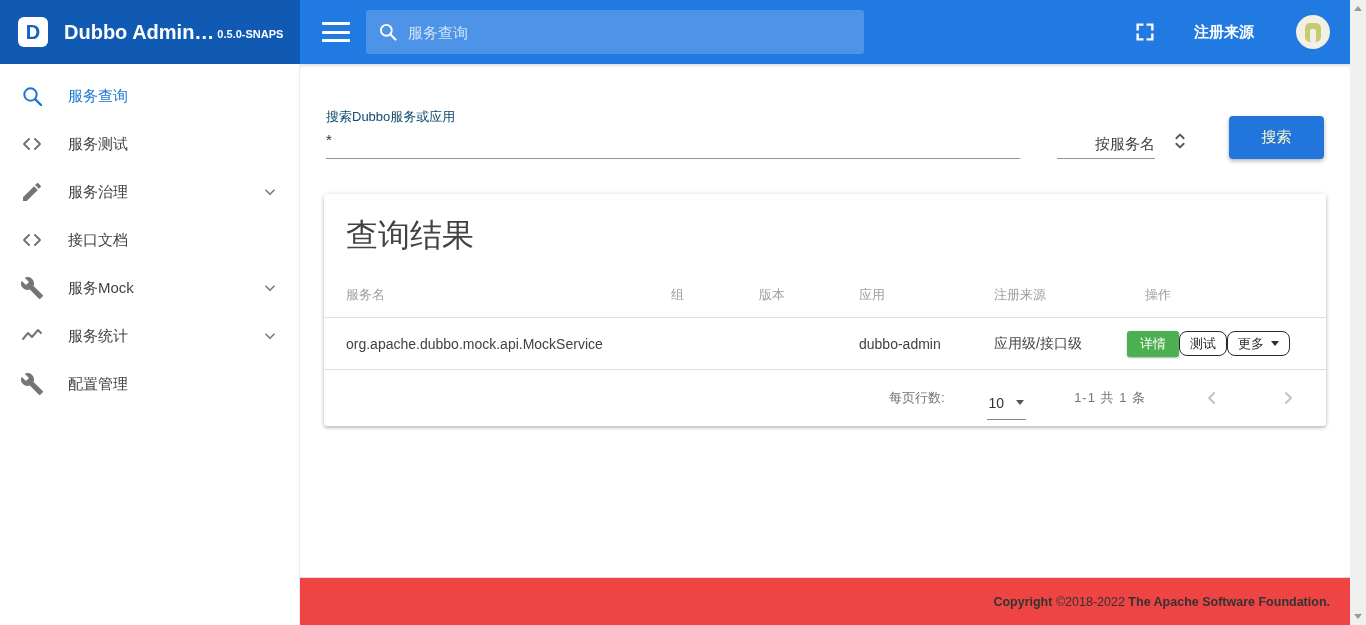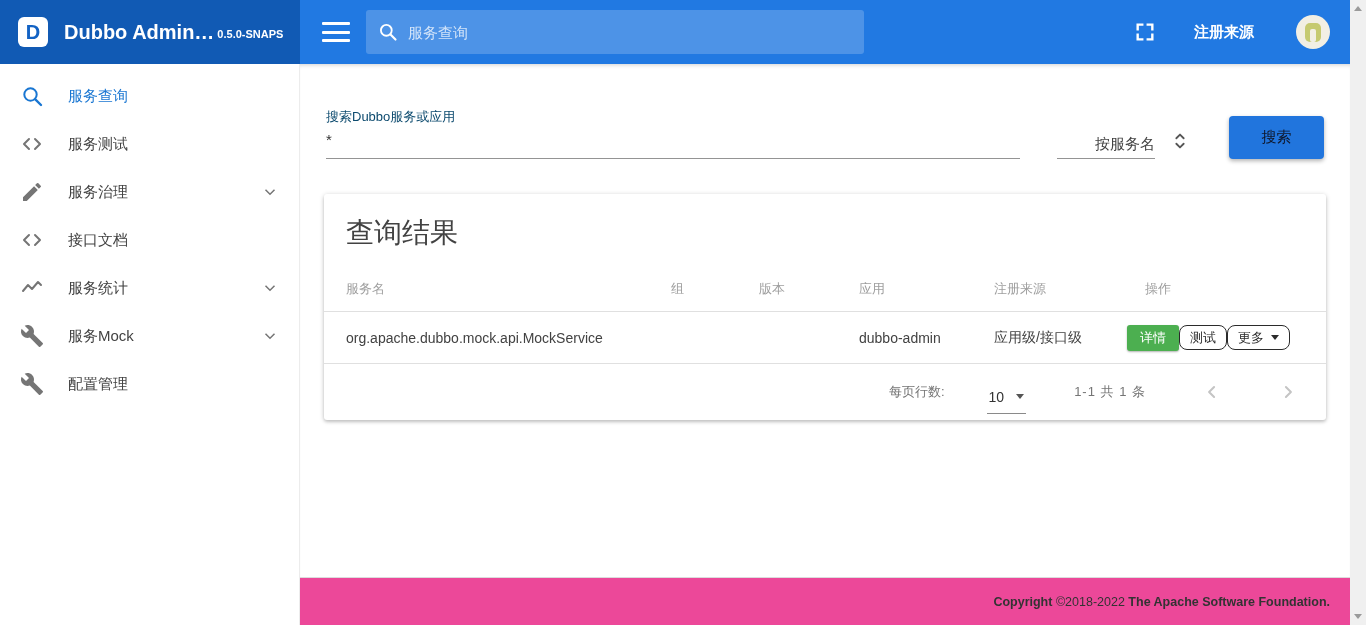--- a/index.html
+++ b/index.html
@@ -49,28 +49,28 @@
   .main { position:absolute; top:64px; left:300px; right:16px; bottom:48px;
     background:#fff; box-shadow:inset 0 4px 4px -3px rgba(0,0,0,0.18); }
   .search-row { display:flex; align-items:flex-end; margin:44px 26px 0 26px; }
   .field { flex:1; border-bottom:1px solid #949494; padding-bottom:9px; }
   .field-label { font-size:13px; color:#0c4a6e; margin-bottom:5px; }
   .field input { border:none; outline:none; font-size:15px; color:#333; width:100%;
     font-family:inherit; background:transparent; }
   .filter-select { width:98px; margin-left:37px; border-bottom:1px solid #949494;
     padding-bottom:4px; text-align:right; font-size:15px; color:#424242; cursor:pointer; }
   .unfold { margin:0 12px 6px 14px; color:#555; cursor:pointer; }
-  .search-btn { margin-left:26px; width:95px; height:43px; background:#2175dd; color:#0f172a;
+  .search-btn { margin-left:26px; width:95px; height:43px; background:#2175dd; color:#fef9c3;
     border:none; border-radius:4px; font-size:15px; font-family:inherit; cursor:pointer;
     box-shadow:0 2px 4px rgba(0,0,0,0.3); }
 
   
   .card { margin:35px 24px 0 24px; background:#fff; border-radius:3px;
     box-shadow:0 1px 5px rgba(0,0,0,0.2), 0 2px 3px rgba(0,0,0,0.12); }
-  .card-title { padding:20px 22px 14px 22px; font-size:28px; color:#424242; }
+  .card-title { padding:20px 22px 14px 22px; font-size:32px; color:#424242; }
   .tgrid { display:grid; grid-template-columns:325px 88px 100px 135px 151px 1fr;
     padding:0 22px; align-items:center; }
   .thead { height:46px; color:#9e9e9e; font-size:13px; border-bottom:1px solid #e0e0e0; }
   .trow { height:52px; font-size:14px; color:#424242; border-bottom:1px solid #e0e0e0; }
   .actions { display:flex; align-items:center; white-space:nowrap; margin-left:-18px; }
   .btn-detail { background:#4caf50; color:#fff; border:none; border-radius:3px;
     font-size:13px; padding:4px 13px; font-family:inherit; cursor:pointer;
     box-shadow:0 1px 2px rgba(0,0,0,0.3); }
   .btn-outline { background:#fff; color:#2b2b2b; border:1.5px solid #2b2b2b; border-radius:8px;
     font-size:13px; padding:2.5px 10px; font-family:inherit; cursor:pointer;
@@ -81,21 +81,21 @@
     height:56px; padding-right:28px; font-size:13px; color:#757575; }
   .rpp { display:flex; align-items:center; gap:12px; margin-left:42px; color:#333;
     font-size:14px; border-bottom:1px solid #8a8a8a; padding:2px 2px 8px 2px;
     transform:translateY(8px); cursor:pointer; }
   .rpp .caret-down { border-top-color:#555; }
   .range { margin-left:48px; letter-spacing:1px; }
   .page-nav { margin-left:56px; color:#c4c4c4; cursor:pointer; display:flex; }
 
   
   .footer { position:absolute; left:300px; right:16px; bottom:0; height:48px;
-    background:#ec4899; border-top:1px solid #dcdcdc; display:flex; align-items:center;
+    background:#ef4444; border-top:1px solid #dcdcdc; display:flex; align-items:center;
     justify-content:flex-end; padding-right:20px; font-size:12.5px; color:#333; }
   .footer .b { font-weight:bold; }
 
   
   .scrollbar { position:absolute; top:0; right:0; width:16px; height:625px;
     background:#f0f0f0; }
   .sb-up, .sb-down { position:absolute; left:4px; width:0; height:0; cursor:pointer; }
   .sb-up { top:6px; border-left:4px solid transparent; border-right:4px solid transparent;
     border-bottom:5px solid #9a9a9a; }
   .sb-down { bottom:6px; border-left:4px solid transparent; border-right:4px solid transparent;
@@ -167,34 +167,34 @@
 
   <div class="side-item">
     <svg class="s-icon" viewBox="0 0 24 24" fill="none" stroke="currentColor" stroke-width="2" stroke-linecap="round" stroke-linejoin="round">
       <path d="M9 7l-5 5 5 5"></path>
         <path d="M15 7l5 5-5 5"></path>
     </svg>
     <span class="s-label">接口文档</span>
   </div>
 
   <div class="side-item">
+    <svg class="s-icon" viewBox="0 0 24 24">
+      <path fill="currentColor" d="M22.7 19l-9.1-9.1c.9-2.3.4-5-1.5-6.9-2-2-5-2.4-7.4-1.3L9 6 6 9 1.6 4.7C.4 7.1.9 10.1 2.9 12.1c1.9 1.9 4.6 2.4 6.9 1.5l9.1 9.1c.4.4 1 .4 1.4 0l2.3-2.3c.5-.4.5-1.1.1-1.4z"></path>
+    </svg>
+    <span class="s-label">服务Mock</span>
+    <svg class="s-chevron" width="18" height="18" viewBox="0 0 24 24" fill="none" stroke="currentColor" stroke-width="2">
+      <path d="M6 9l6 6 6-6"></path>
+    </svg>
+  </div>
+
+  <div class="side-item">
     <svg class="s-icon" viewBox="0 0 24 24" fill="none" stroke="currentColor" stroke-width="2" stroke-linecap="round" stroke-linejoin="round">
       <path d="M3 15l5-6 4 4 6-7 3 3"></path>
     </svg>
     <span class="s-label">服务统计</span>
-    <svg class="s-chevron" width="18" height="18" viewBox="0 0 24 24" fill="none" stroke="currentColor" stroke-width="2">
-      <path d="M6 9l6 6 6-6"></path>
-    </svg>
-  </div>
-
-  <div class="side-item">
-    <svg class="s-icon" viewBox="0 0 24 24">
-      <path fill="currentColor" d="M22.7 19l-9.1-9.1c.9-2.3.4-5-1.5-6.9-2-2-5-2.4-7.4-1.3L9 6 6 9 1.6 4.7C.4 7.1.9 10.1 2.9 12.1c1.9 1.9 4.6 2.4 6.9 1.5l9.1 9.1c.4.4 1 .4 1.4 0l2.3-2.3c.5-.4.5-1.1.1-1.4z"></path>
-    </svg>
-    <span class="s-label">服务Mock</span>
     <svg class="s-chevron" width="18" height="18" viewBox="0 0 24 24" fill="none" stroke="currentColor" stroke-width="2">
       <path d="M6 9l6 6 6-6"></path>
     </svg>
   </div>
 
   <div class="side-item">
     <svg class="s-icon" viewBox="0 0 24 24">
       <path fill="currentColor" d="M22.7 19l-9.1-9.1c.9-2.3.4-5-1.5-6.9-2-2-5-2.4-7.4-1.3L9 6 6 9 1.6 4.7C.4 7.1.9 10.1 2.9 12.1c1.9 1.9 4.6 2.4 6.9 1.5l9.1 9.1c.4.4 1 .4 1.4 0l2.3-2.3c.5-.4.5-1.1.1-1.4z"></path>
     </svg>
     <span class="s-label">配置管理</span>

